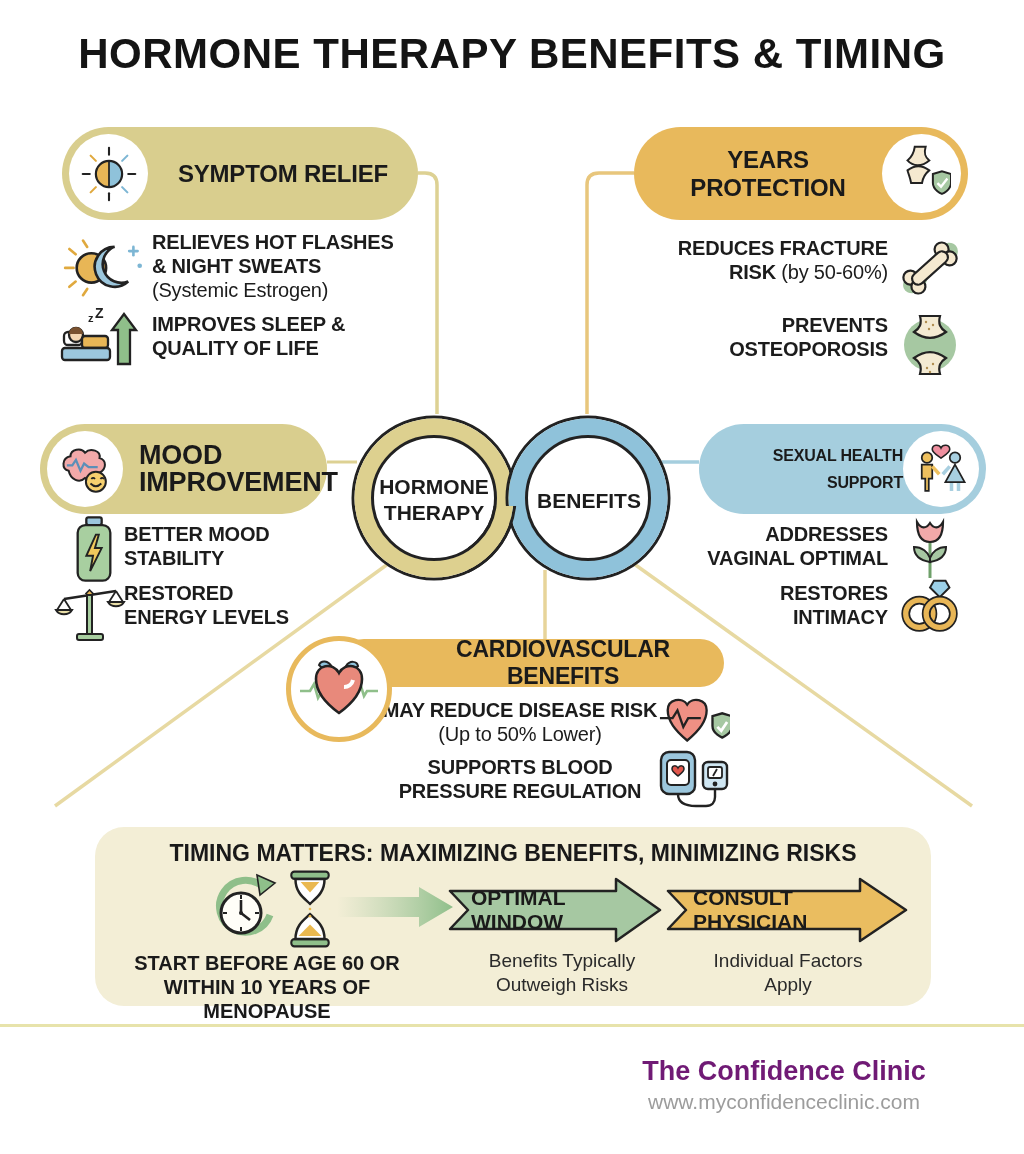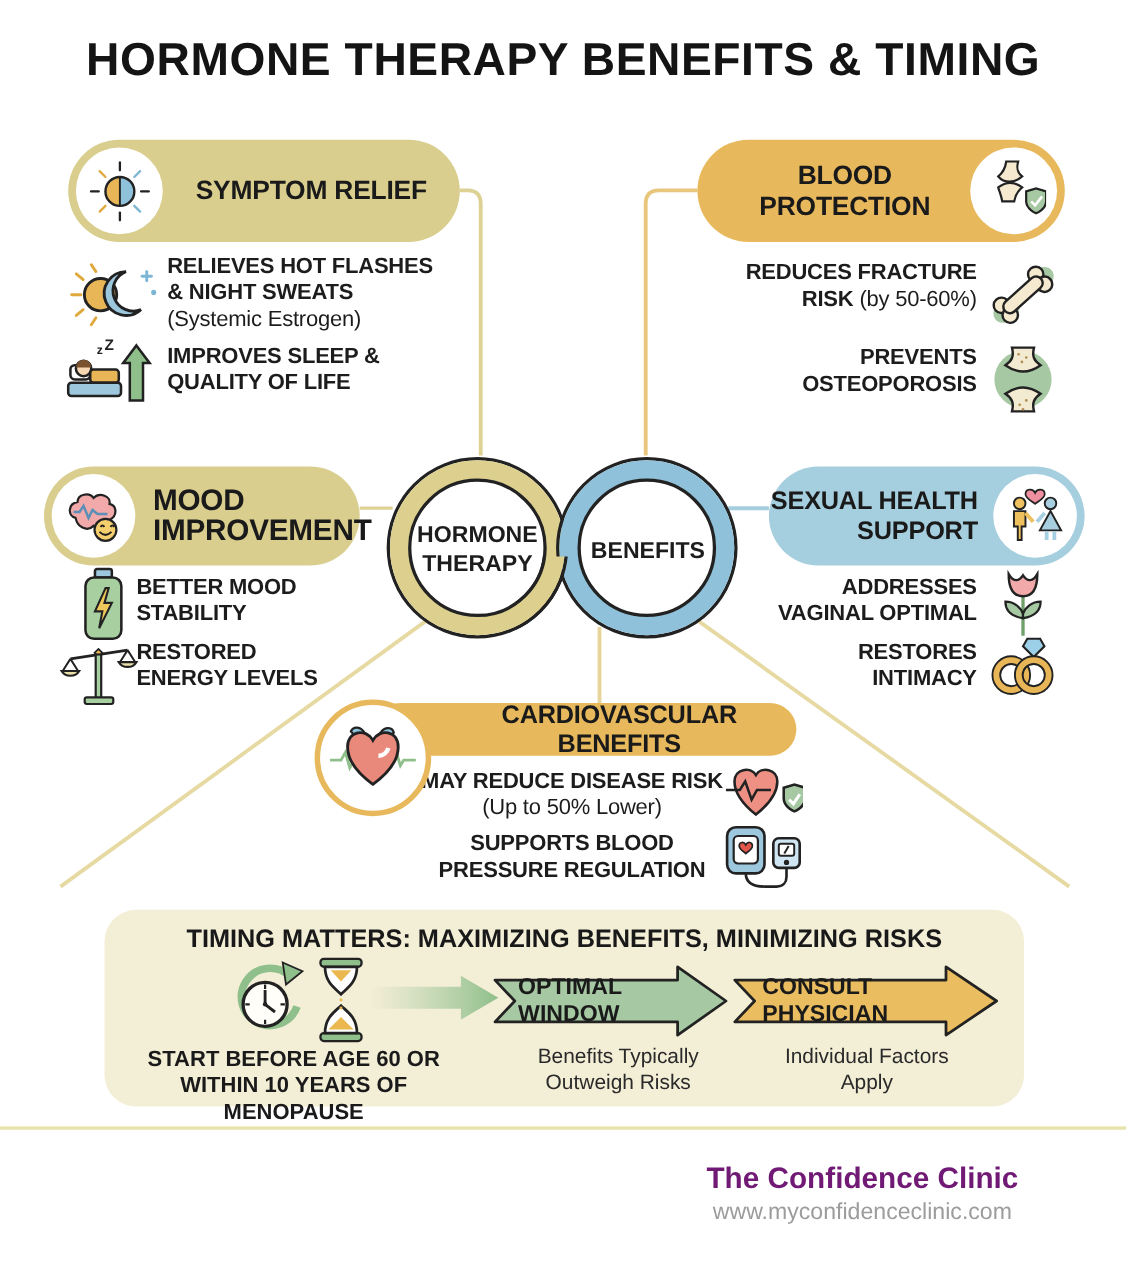--- a/index.html
+++ b/index.html
@@ -129,21 +129,21 @@
       <path d="M9 28 a7 7 0 0 1 14 0" fill="#7a5230"></path>
       <rect x="22" y="30" width="26" height="12" rx="3" fill="#e8b656" stroke="#222" stroke-width="2.3"></rect>
       <rect x="2" y="42" width="48" height="12" rx="3" fill="#9cc7dd" stroke="#222" stroke-width="2.3"></rect>
       <polygon points="64,8 76,24 70,24 70,58 58,58 58,24 52,24" fill="#8fbf8a" stroke="#222" stroke-width="2.3"></polygon>
     </svg>
   </span>
   <div class="abs itxt pre" style="left:152px;top:312px;width:280px;"><span class="pre">IMPROVES SLEEP &amp;
 QUALITY OF LIFE</span><span class="n pre"></span></div>
 
   <div class="abs pill gold" style="left:634px;top:127px;width:334px;height:93px;z-index:1;">
-    <span class="ptitle" style="flex:1;text-align:center;padding-left:20px;">BLOOD PROTECTION</span>
+    <span class="ptitle" style="flex:1;text-align:center;padding-left:20px;">YEARS PROTECTION</span>
     <span class="wcirc" style="width:79px;height:79px;margin-right:7px;">
       <svg width="58" height="58" viewBox="0 0 64 64">
         <path d="M24 2 h12 c-2 7 -1 11 4 15 c-8 7 -18 7 -24 0 c5 -4 7 -8 8 -15 z" fill="#f5e9d0" stroke="#222" stroke-width="2.2"></path>
         <path d="M16 28 c8 -6 16 -6 24 0 c-5 4 -7 8 -8 14 h-12 c-1 -6 -3 -10 -4 -14 z" fill="#f5e9d0" stroke="#222" stroke-width="2.2"></path>
         <path d="M44 32 l10 -3 10 3 v10 c0 8 -10 12 -10 12 s-10 -4 -10 -12 z" fill="#a6c8a2" stroke="#222" stroke-width="2.2"></path>
         <polyline points="49,42 53,46 60,37" fill="none" stroke="#fff" stroke-width="2.6"></polyline>
       </svg>
     </span>
   </div>
 
@@ -219,21 +219,21 @@
     </svg>
   </span>
   <div class="abs itxt pre" style="left:124px;top:581px;width:230px;"><span class="pre">RESTORED
 ENERGY LEVELS</span><span class="n pre"></span></div>
 
   <div class="abs vlabel pre" style="left:369px;top:474px;width:130px;z-index:1;">HORMONE
 THERAPY</div>
   <div class="abs vlabel" style="left:525px;top:488px;width:128px;z-index:1;">BENEFITS</div>
 
   <div class="abs pill blue" style="left:699px;top:424px;width:287px;height:90px;z-index:1;">
-    <span class="ptitle pre ra" style="flex:1;margin-right:14px;font-size:23px;line-height:27px;">SEXUAL HEALTH
+    <span class="ptitle pre ra" style="flex:1;font-size:16px;line-height:27px;">SEXUAL HEALTH
 SUPPORT</span>
     <span class="wcirc" style="width:76px;height:76px;margin-right:7px;">
       <svg width="56" height="56" viewBox="0 0 64 64">
         <path d="M32 8 c2 -4.5 10 -4.5 10 1.5 c0 4 -6 7 -10 10 c-4 -3 -10 -6 -10 -10 c0 -6 8 -6 10 -1.5 z" fill="#ef8f9f" stroke="#222" stroke-width="1.8"></path>
         <circle cx="16" cy="19" r="6" fill="#eec05e" stroke="#222" stroke-width="2"></circle>
         <path d="M10 27 h12 v16 h-4 v14 h-4 v-14 h-4 z" fill="#eec05e" stroke="#222" stroke-width="2"></path>
         <path d="M22 29 l8 9" stroke="#eec05e" stroke-width="4"></path>
         <circle cx="48" cy="19" r="6" fill="#a8cfe0" stroke="#222" stroke-width="2"></circle>
         <polygon points="48,27 59,47 37,47" fill="#a8cfe0" stroke="#222" stroke-width="2"></polygon>
         <path d="M44 48 v9 M52 48 v9" stroke="#a8cfe0" stroke-width="4"></path>

